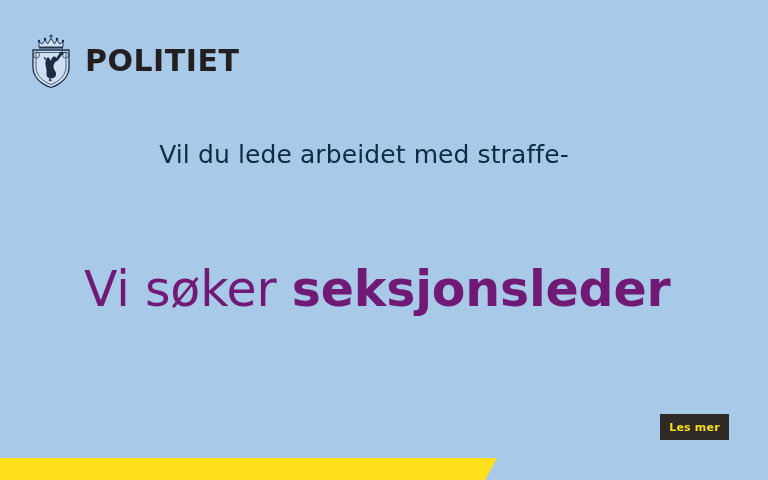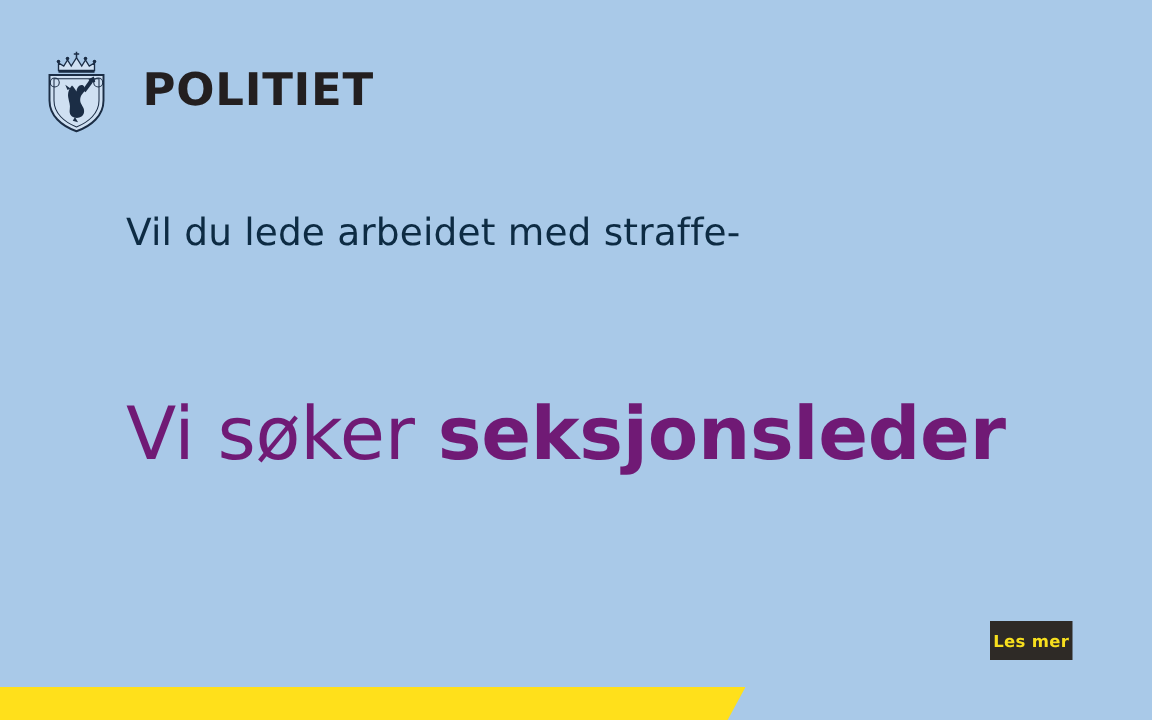--- a/index.html
+++ b/index.html
@@ -19,21 +19,21 @@
     overflow: hidden;
   }
 
   
   .logo-block {
     position: absolute;
     left: 26px;
     top: 33px;
     display: flex;
     align-items: center;
-    gap: 19px;
+    gap: 9px;
   }
   .coat-of-arms {
     width: 50px;
     height: 56px;
     display: block;
   }
   .wordmark {
     font-family: "DejaVu Sans", "Liberation Sans", sans-serif;
     font-size: 30px;
     font-weight: bold;
@@ -51,20 +51,21 @@
     width: 560px;
     font-size: 25px;
     font-weight: normal;
     line-height: 1.24;
     color: #0d2b43;
     letter-spacing: 0.1px;
   }
   .kicker .line {
     display: block;
     white-space: nowrap;
+    text-align: center;
   }
 
   .headline {
     position: absolute;
     left: 84px;
     top: 265px;
     font-size: 49px;
     line-height: 1.0;
     color: #701a75;
     white-space: nowrap;
@@ -86,21 +87,21 @@
     color: #0d2b43;
     white-space: nowrap;
     letter-spacing: 0.1px;
   }
 
   
   .cta-button {
     position: absolute;
     left: 660px;
     top: 414px;
-    width: 55px;
+    width: 69px;
     height: 26px;
     background: #2e2a26;
     border: none;
     padding: 0;
     display: flex;
     align-items: center;
     justify-content: center;
     cursor: pointer;
   }
   .cta-button .cta-label {

